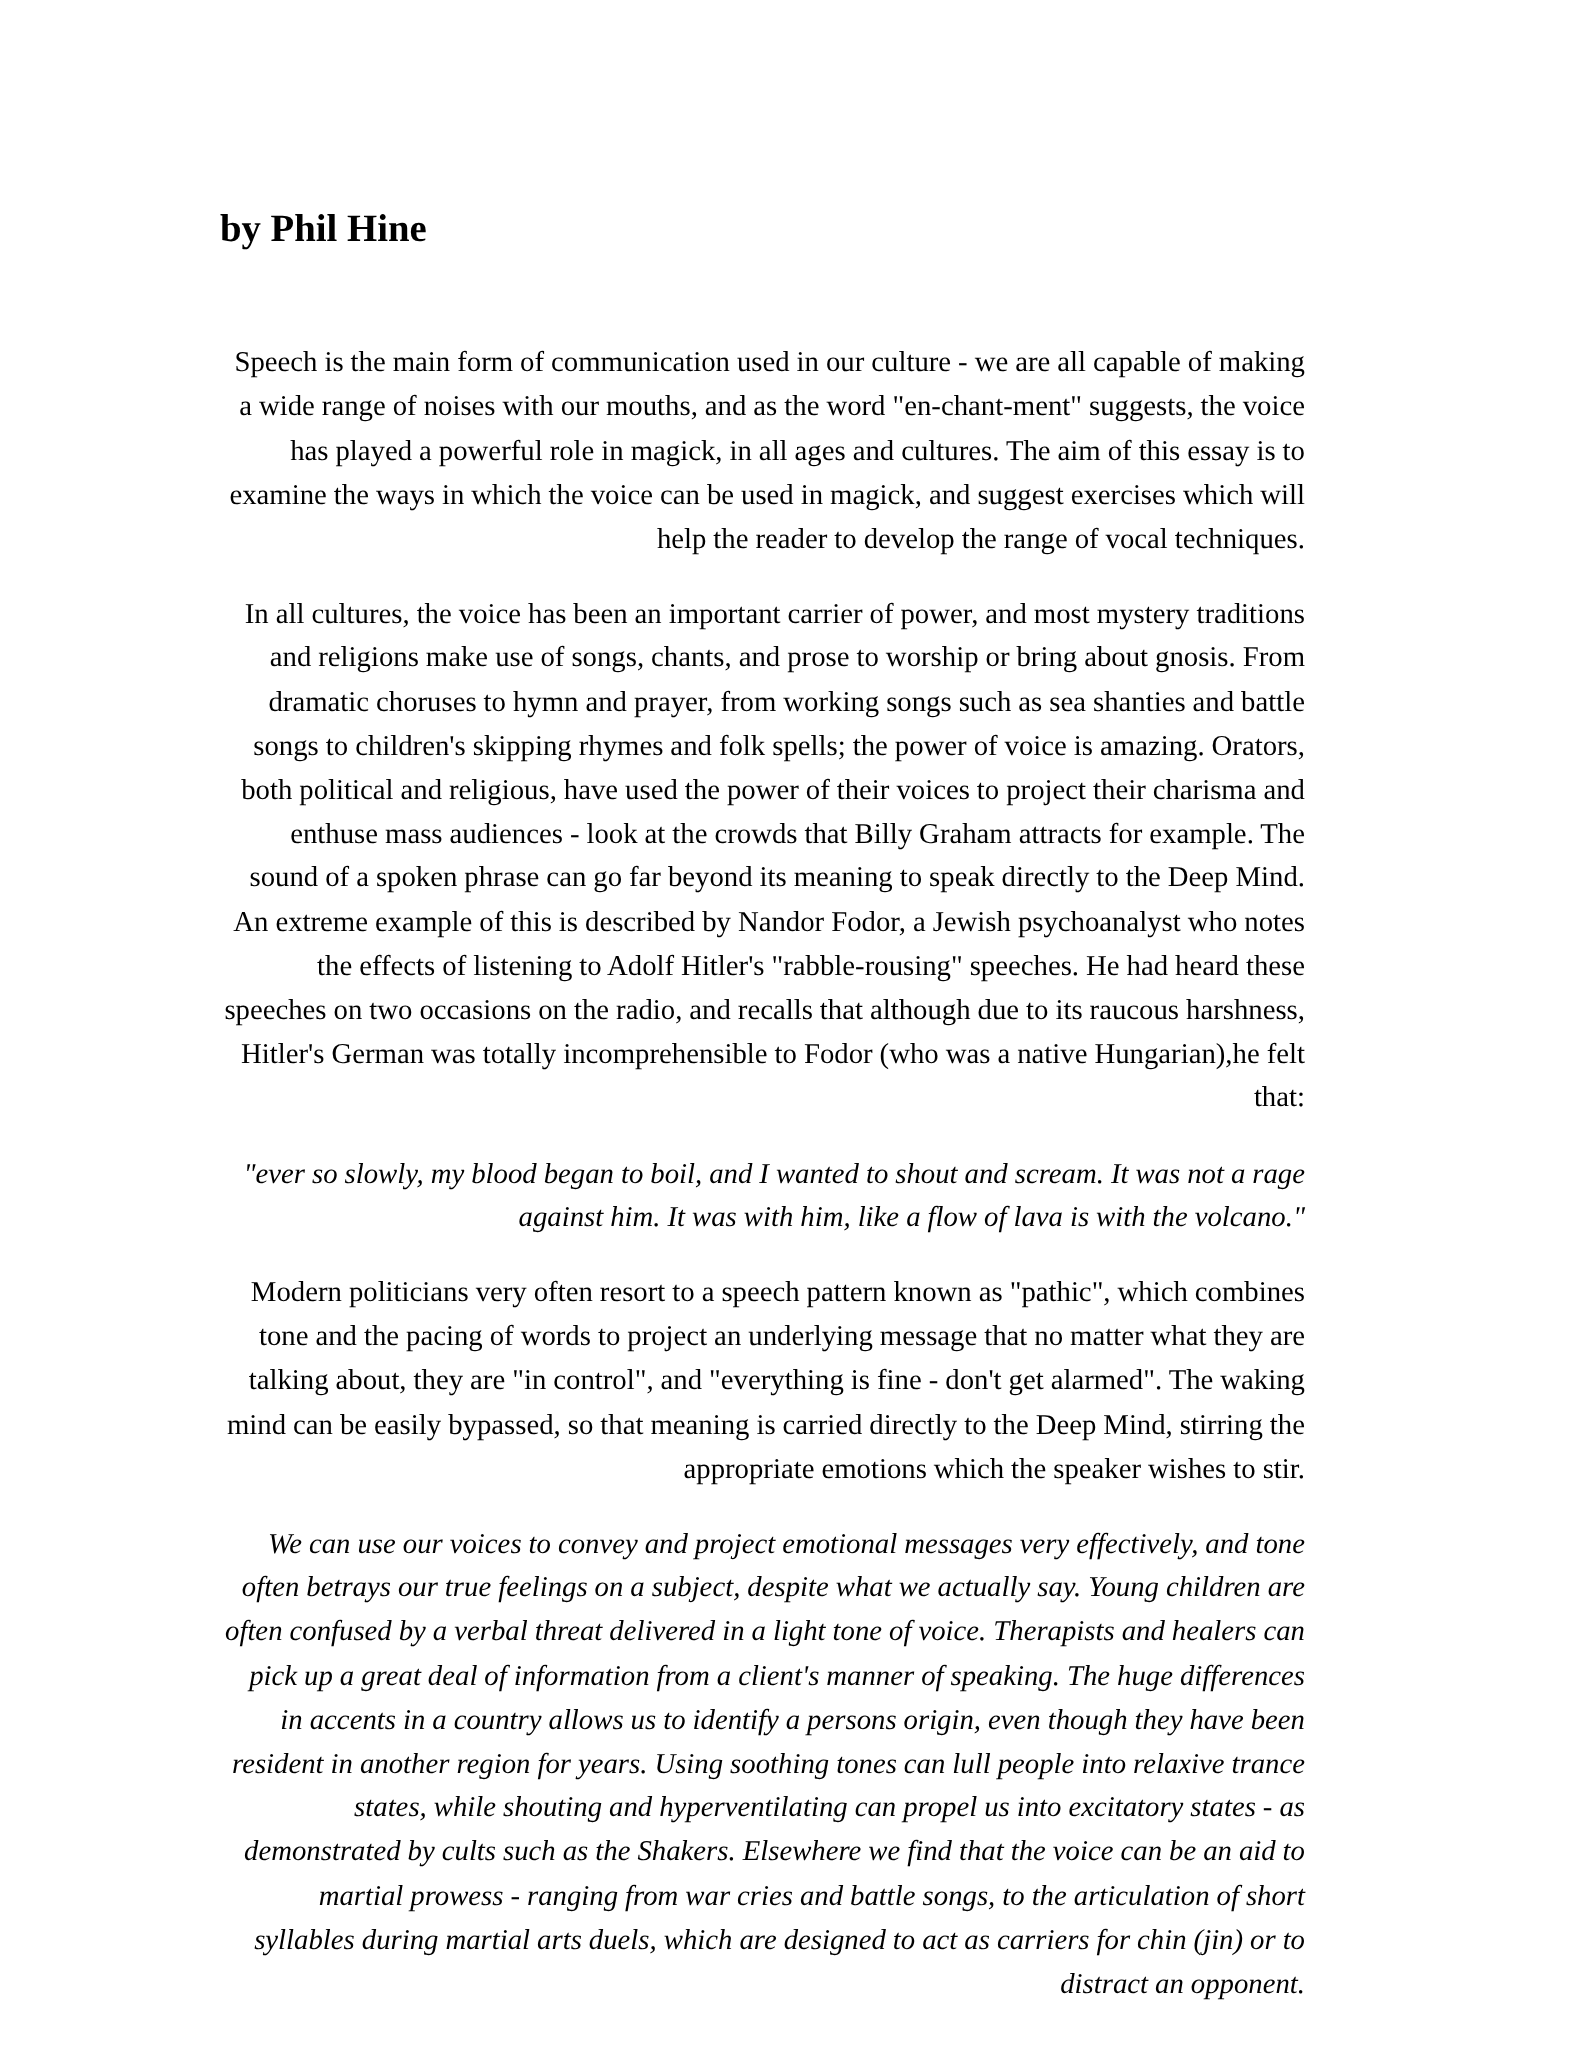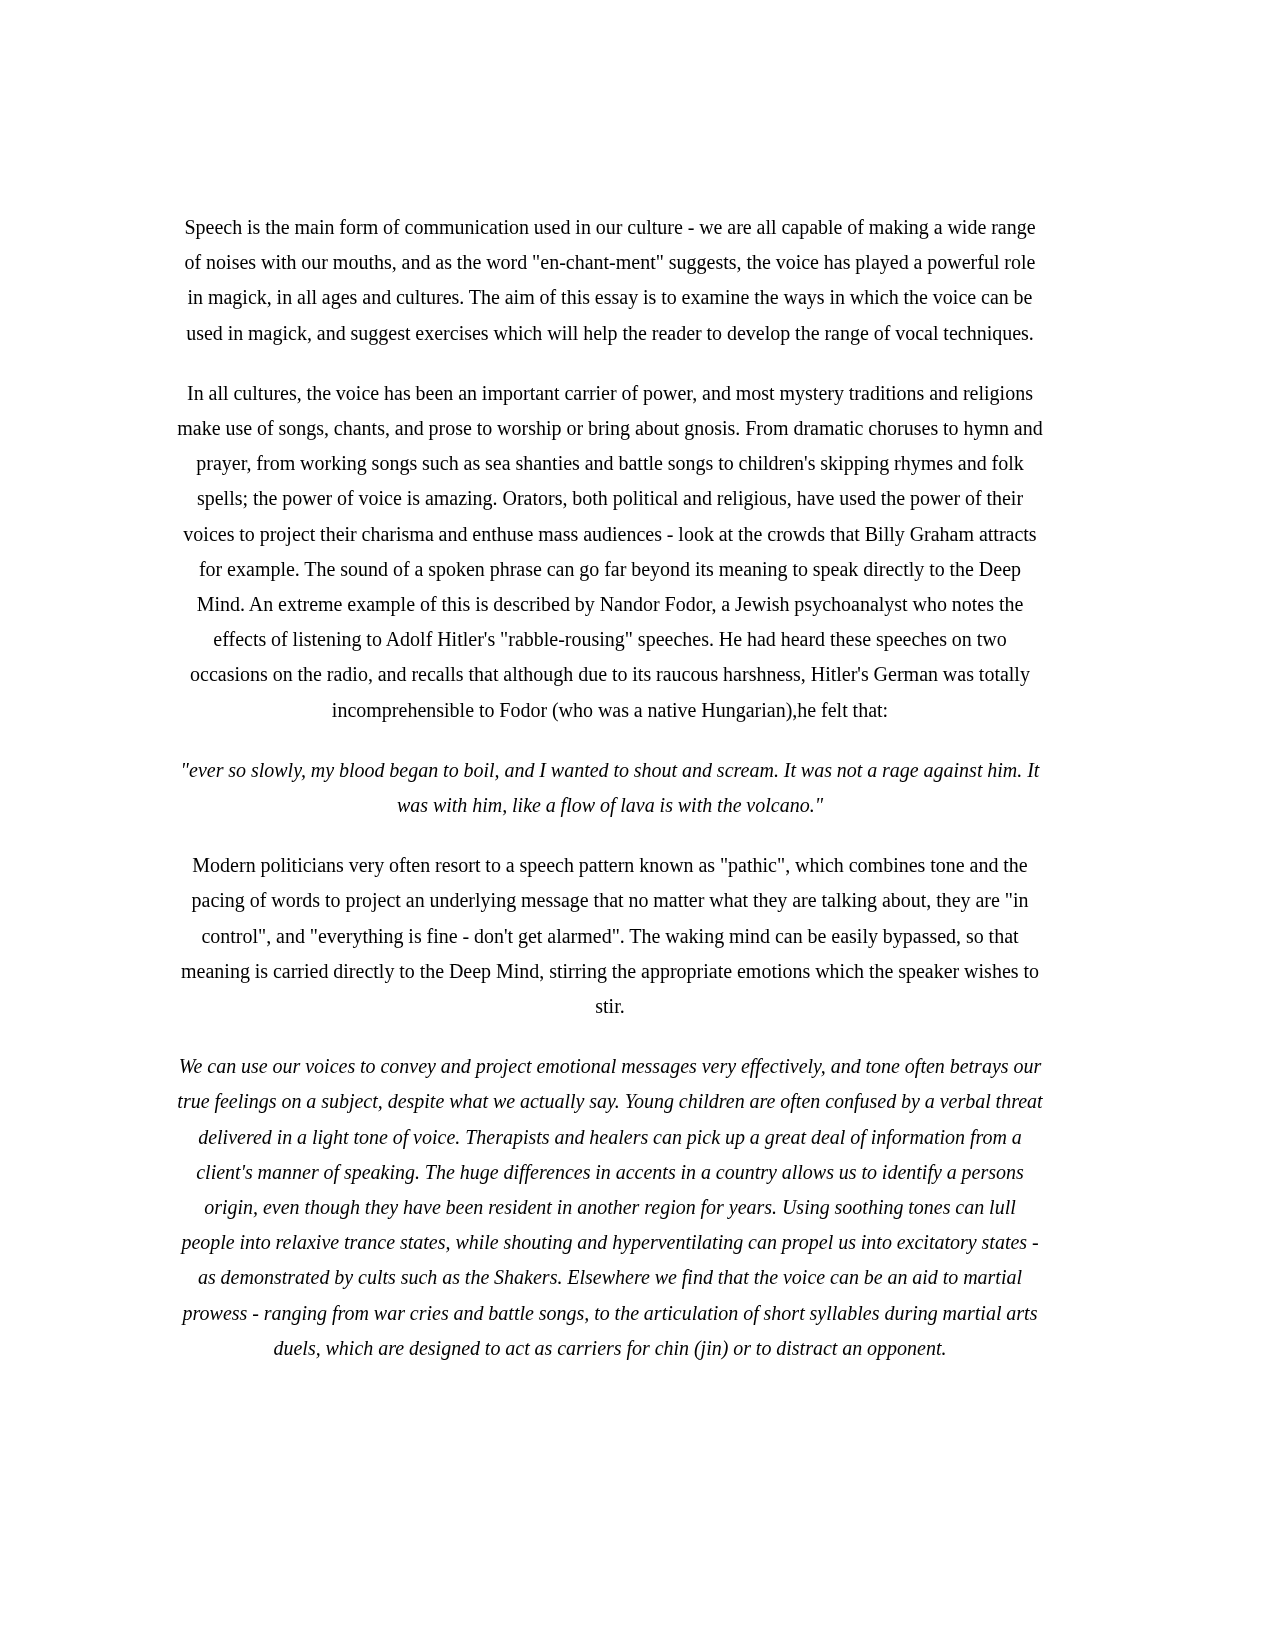--- a/index.html
+++ b/index.html
@@ -35,42 +35,43 @@
     font-size: 31px;
     font-weight: bold;
     line-height: 1.1;
     margin: 28px 0 0 0;
     padding: 0;
   }
   .body-block {
     margin-top: 72px;
   }
   p.para {
-    font-size: 20px;
+    font-size: 23px;
     line-height: 35.2px;
     margin: 0 0 25px 0;
     padding: 0;
-    text-align: center;
+    text-align: right;
     max-width: 868px;
     word-spacing: -0.15px;
   }
   p.para.quote {
     font-style: italic;
   }
   p.para:last-child {
     margin-bottom: 0;
     font-style: italic;
   }
 </style>
 </head>
 <body>
 
 <div class="page">
 
 
+  <h2 class="doc-byline">by Phil Hine</h2>
 
   <div class="body-block">
 
     <p class="para">Speech is the main form of communication used in our culture - we are all capable of making a wide range of noises with our mouths, and as the word "en-chant-ment" suggests, the voice has played a powerful role in magick, in all ages and cultures. The aim of this essay is to examine the ways in which the voice can be used in magick, and suggest exercises which will help the reader to develop the range of vocal techniques.</p>
 
     <p class="para">In all cultures, the voice has been an important carrier of power, and most mystery traditions and religions make use of songs, chants, and prose to worship or bring about gnosis. From dramatic choruses to hymn and prayer, from working songs such as sea shanties and battle songs to children's skipping rhymes and folk spells; the power of voice is amazing. Orators, both political and religious, have used the power of their voices to project their charisma and enthuse mass audiences - look at the crowds that Billy Graham attracts for example. The sound of a spoken phrase can go far beyond its meaning to speak directly to the Deep Mind. An extreme example of this is described by Nandor Fodor, a Jewish psychoanalyst who notes the effects of listening to Adolf Hitler's "rabble-rousing" speeches. He had heard these speeches on two occasions on the radio, and recalls that although due to its raucous harshness, Hitler's German was totally incomprehensible to Fodor (who was a native Hungarian),he felt that:</p>
 
     <p class="para quote">"ever so slowly, my blood began to boil, and I wanted to shout and scream. It was not a rage against him. It was with him, like a flow of lava is with the volcano."</p>
 
     <p class="para">Modern politicians very often resort to a speech pattern known as "pathic", which combines tone and the pacing of words to project an underlying message that no matter what they are talking about, they are "in control", and "everything is fine - don't get alarmed". The waking mind can be easily bypassed, so that meaning is carried directly to the Deep Mind, stirring the appropriate emotions which the speaker wishes to stir.</p>

